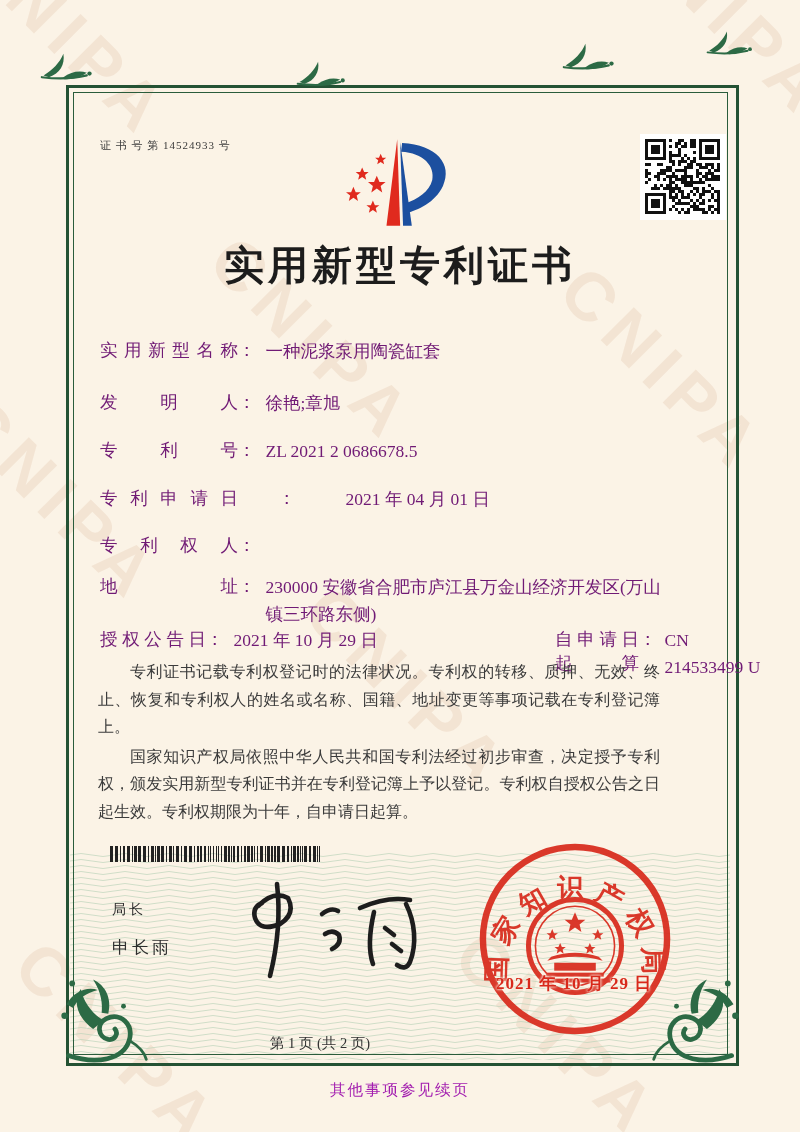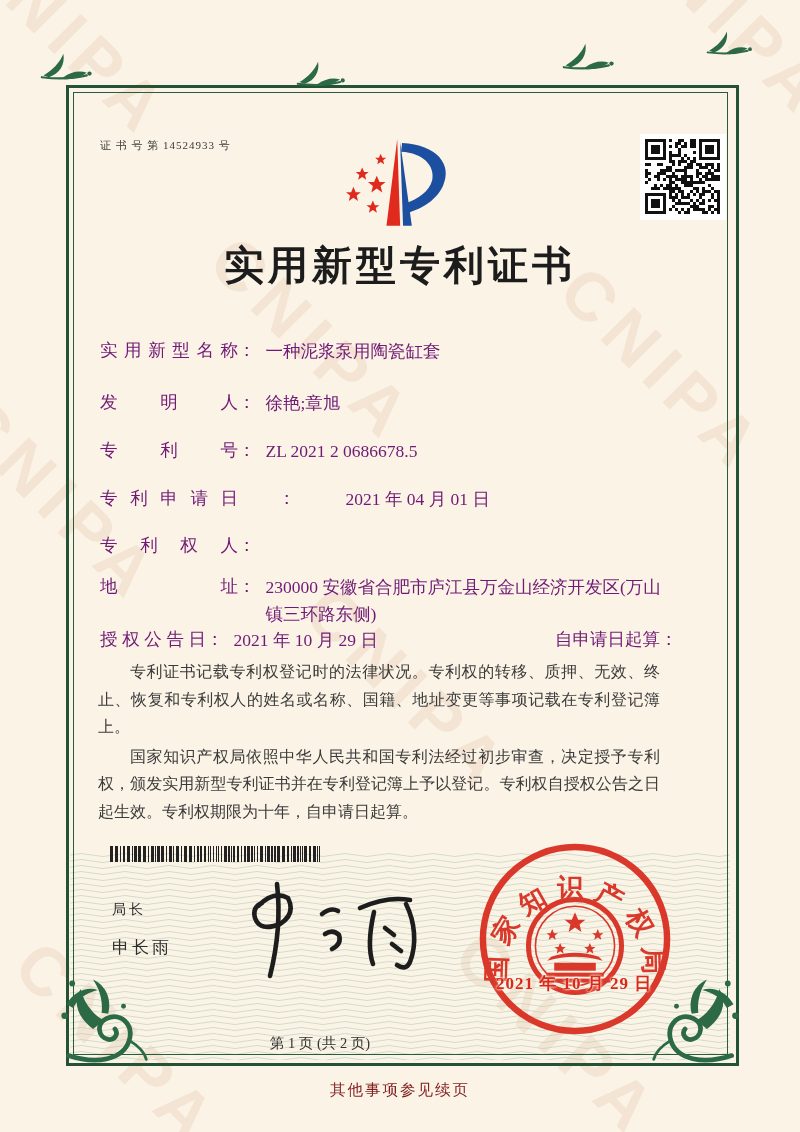--- a/index.html
+++ b/index.html
@@ -45,21 +45,21 @@
   .sign-name{position:absolute;left:112px;top:936px;font-size:17px;letter-spacing:3px;color:#2e2e2e;font-family:"Liberation Sans",sans-serif;}
   .signature{position:absolute;left:222px;top:876px;width:212px;height:108px;}
 
   .seal{position:absolute;left:476px;top:840px;width:198px;height:198px;}
   .seal-date{position:absolute;left:474px;top:972px;width:200px;text-align:center;
              font-size:17px;font-weight:bold;color:#d8291b;letter-spacing:1px;
              text-shadow:0 0 3px #fbf3e6,0 0 3px #fbf3e6;}
 
   .footer-page{position:absolute;left:0;top:1034px;width:640px;text-align:center;font-size:14.5px;color:#333;}
   .footer-note{position:absolute;left:0;top:1080px;width:800px;text-align:center;font-size:15.5px;
-               letter-spacing:2px;color:#7f1d1d;}
+               letter-spacing:2px;color:#a21caf;}
 </style>
 </head>
 <body>
 
 <div id="page">
 
   <div class="wm" style="left:-60px;top:-5px;">CNIPA</div>
   <div class="wm" style="left:600px;top:-25px;">CNIPA</div>
   <div class="wm" style="left:185px;top:300px;">CNIPA</div>
   <div class="wm" style="left:535px;top:330px;">CNIPA</div>
@@ -393,20 +393,21 @@
       <span class="val" style="width:400px;">230000 安徽省合肥市庐江县万金山经济开发区(万山镇三环路东侧)</span>
   </div>
 
   <div class="field" style="top:627px;width:600px;">
     <span class="lbl" style="width:106px;">授权公告日</span>
       <span class="colon">：</span>
       <span class="val">2021 年 10 月 29 日</span>
     <span class="grant-no">
       <span class="lbl">自申请日起算</span>
         <span class="colon">：</span>
+        <span class="val">CN 214533499 U</span>
     </span>
   </div>
 
   <div class="body-text">
     <p>专利证书记载专利权登记时的法律状况。专利权的转移、质押、无效、终止、恢复和专利权人的姓名或名称、国籍、地址变更等事项记载在专利登记簿上。</p>
     <p>国家知识产权局依照中华人民共和国专利法经过初步审查，决定授予专利权，颁发实用新型专利证书并在专利登记簿上予以登记。专利权自授权公告之日起生效。专利权期限为十年，自申请日起算。</p>
   </div>
 
   <svg class="barcode" id="bcsvg" viewBox="0 0 214 16" preserveAspectRatio="none" xmlns="http://www.w3.org/2000/svg">
       <rect x="0" y="0" width="3" height="16" fill="#222"></rect>

